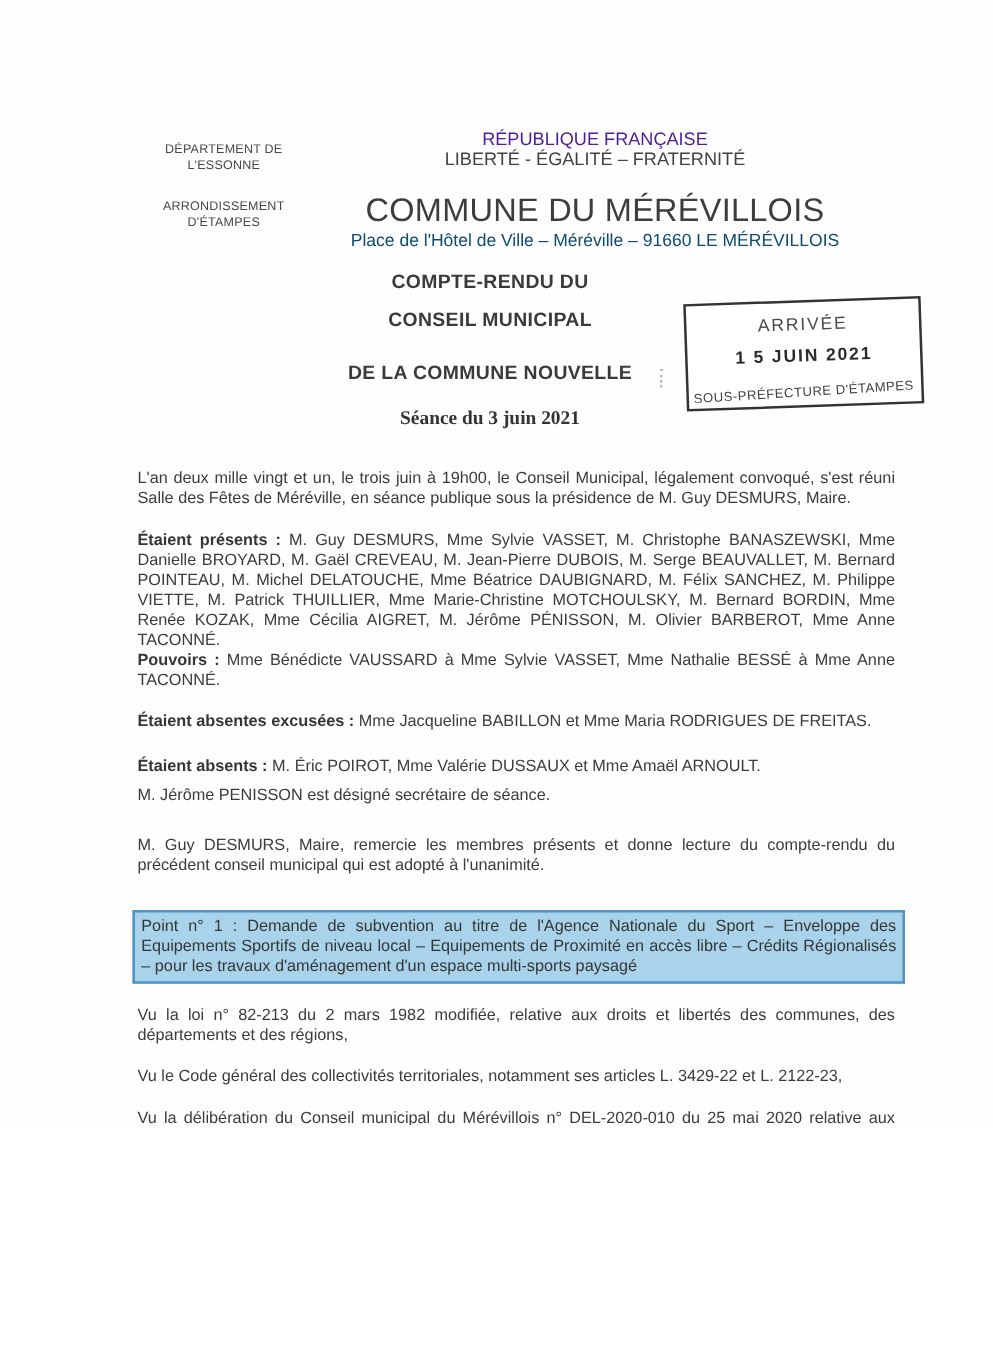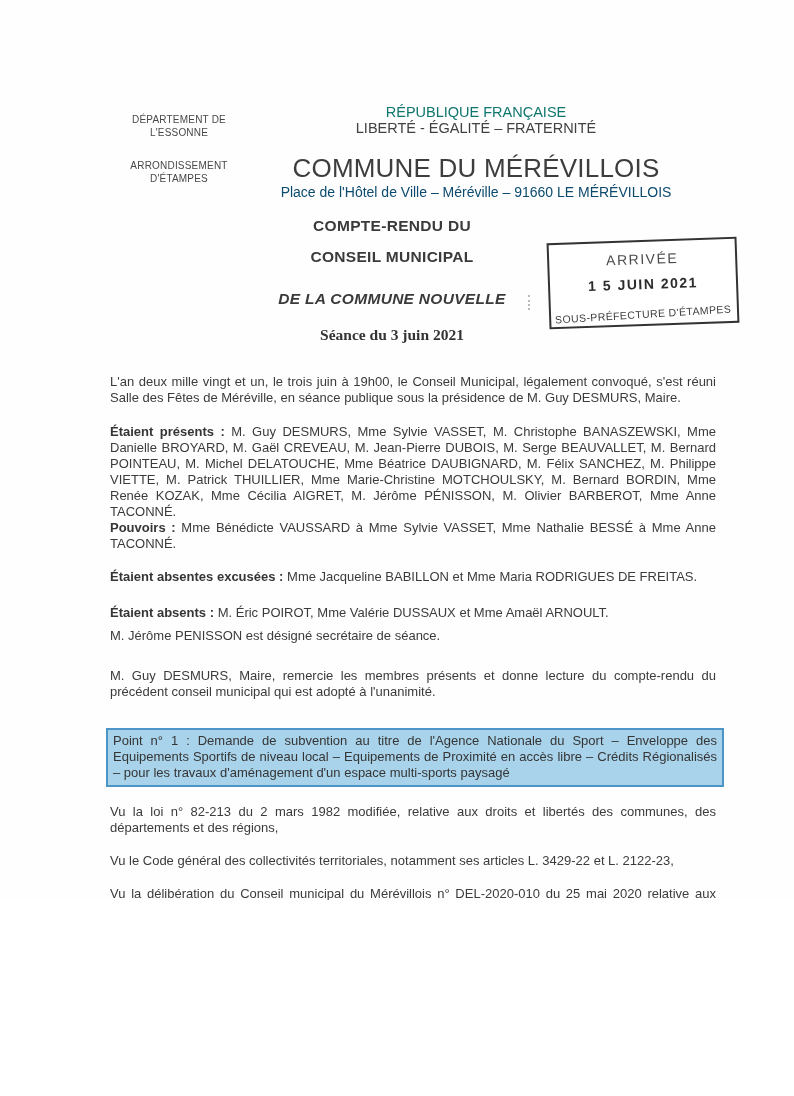--- a/index.html
+++ b/index.html
@@ -16,31 +16,31 @@
 
   
   .hdr-left{
     position:absolute;left:116px;width:126px;text-align:center;
     font-size:10px;line-height:12.5px;letter-spacing:.2px;color:#474747;
   }
   .hdr-left.dept{top:114px;}
   .hdr-left.arr{top:160px;}
 
   .hdr-center{position:absolute;left:230px;top:104px;width:492px;text-align:center;}
-  .republic{font-size:14.5px;line-height:16px;color:#0f766e;}
+  .republic{font-size:14.5px;line-height:16px;color:#4c1d95;}
   .motto{font-size:14.5px;line-height:16px;color:#414141;}
   .commune{font-size:26px;line-height:28px;margin-top:18px;color:#3d3d3d;letter-spacing:.2px;}
   .address{font-size:14px;line-height:16px;margin-top:2px;color:#0c4a6e;}
 
   
   .title-block{position:absolute;left:92px;top:218px;width:600px;text-align:center;}
   .title-line{font-weight:bold;font-size:15.5px;line-height:16px;color:#3a3a3a;letter-spacing:.3px;}
   .title-line.l1{margin-bottom:15px;}
   .title-line.l2{margin-bottom:26px;}
-  .title-line.l3{margin-bottom:19px;font-style:italic;}
+  .title-line.l3{margin-bottom:19px;}
   .seance{font-family:"Liberation Serif", serif;font-weight:bold;font-size:15.5px;color:#333;}
 
   
   .stamp{
     position:absolute;left:548px;top:240px;width:186px;height:82px;
     border:2px solid var(--stamp-ink,#3a3a3a);
     transform:rotate(-2deg);
     background:rgba(255,255,255,.6);
     color:var(--stamp-ink,#2e2e2e);
   }

